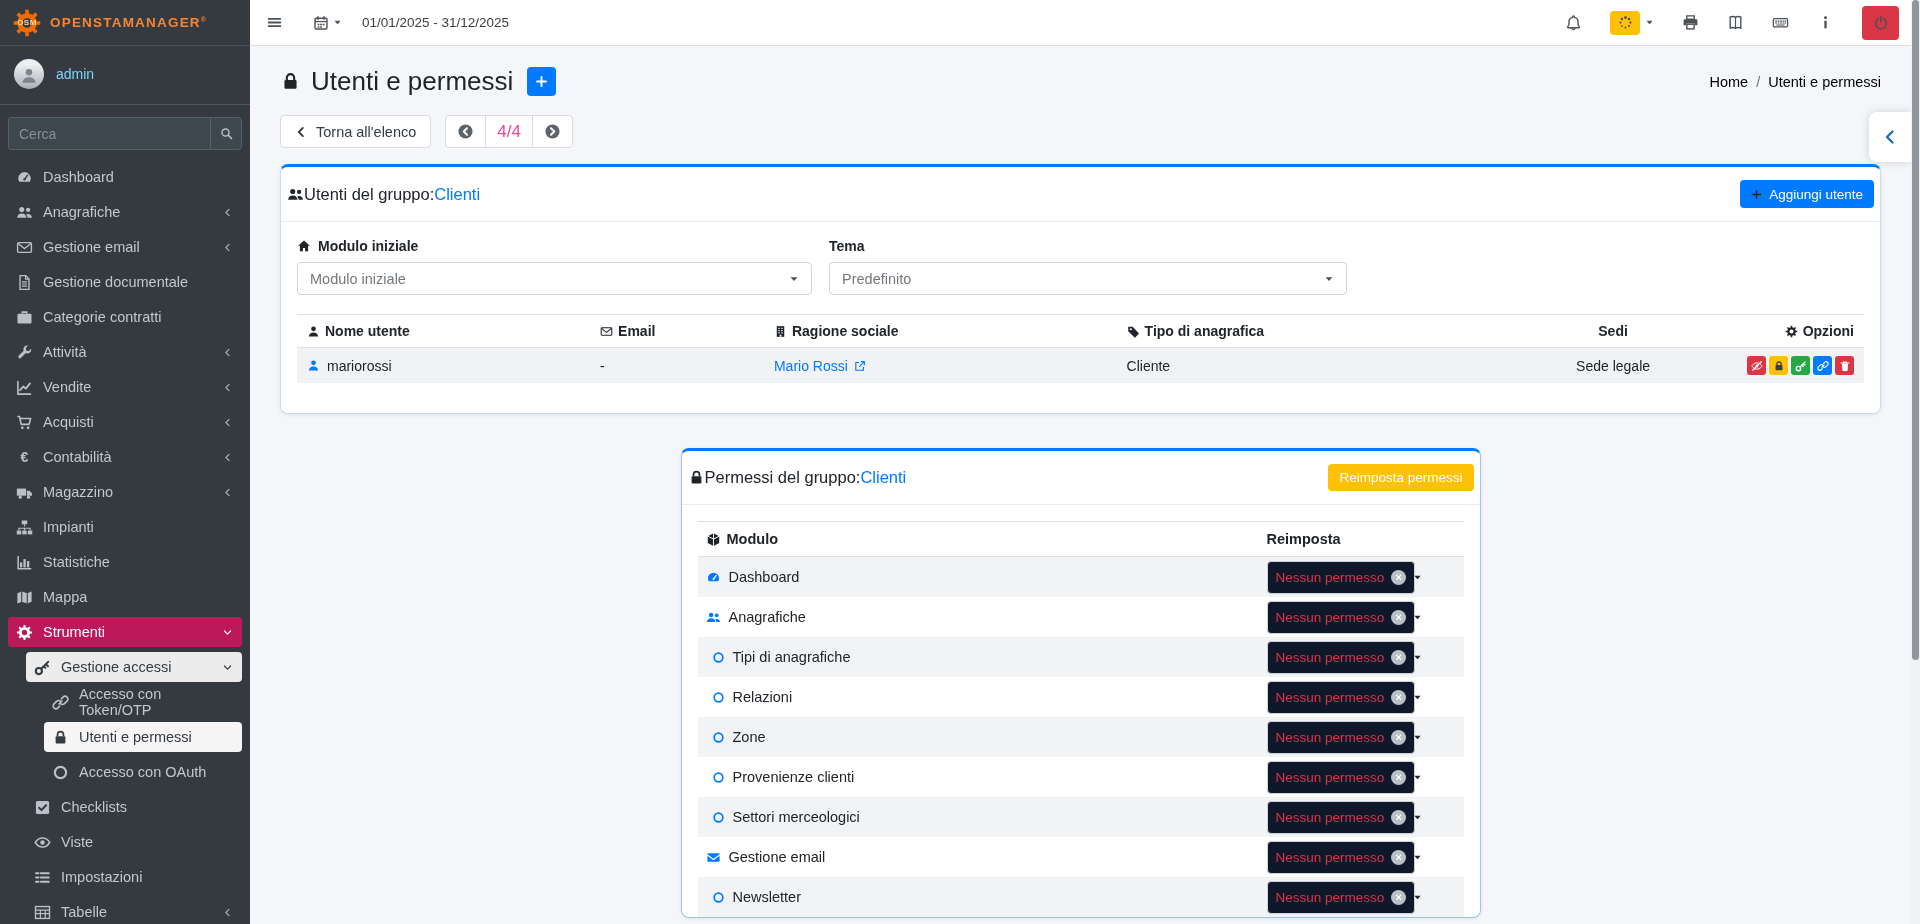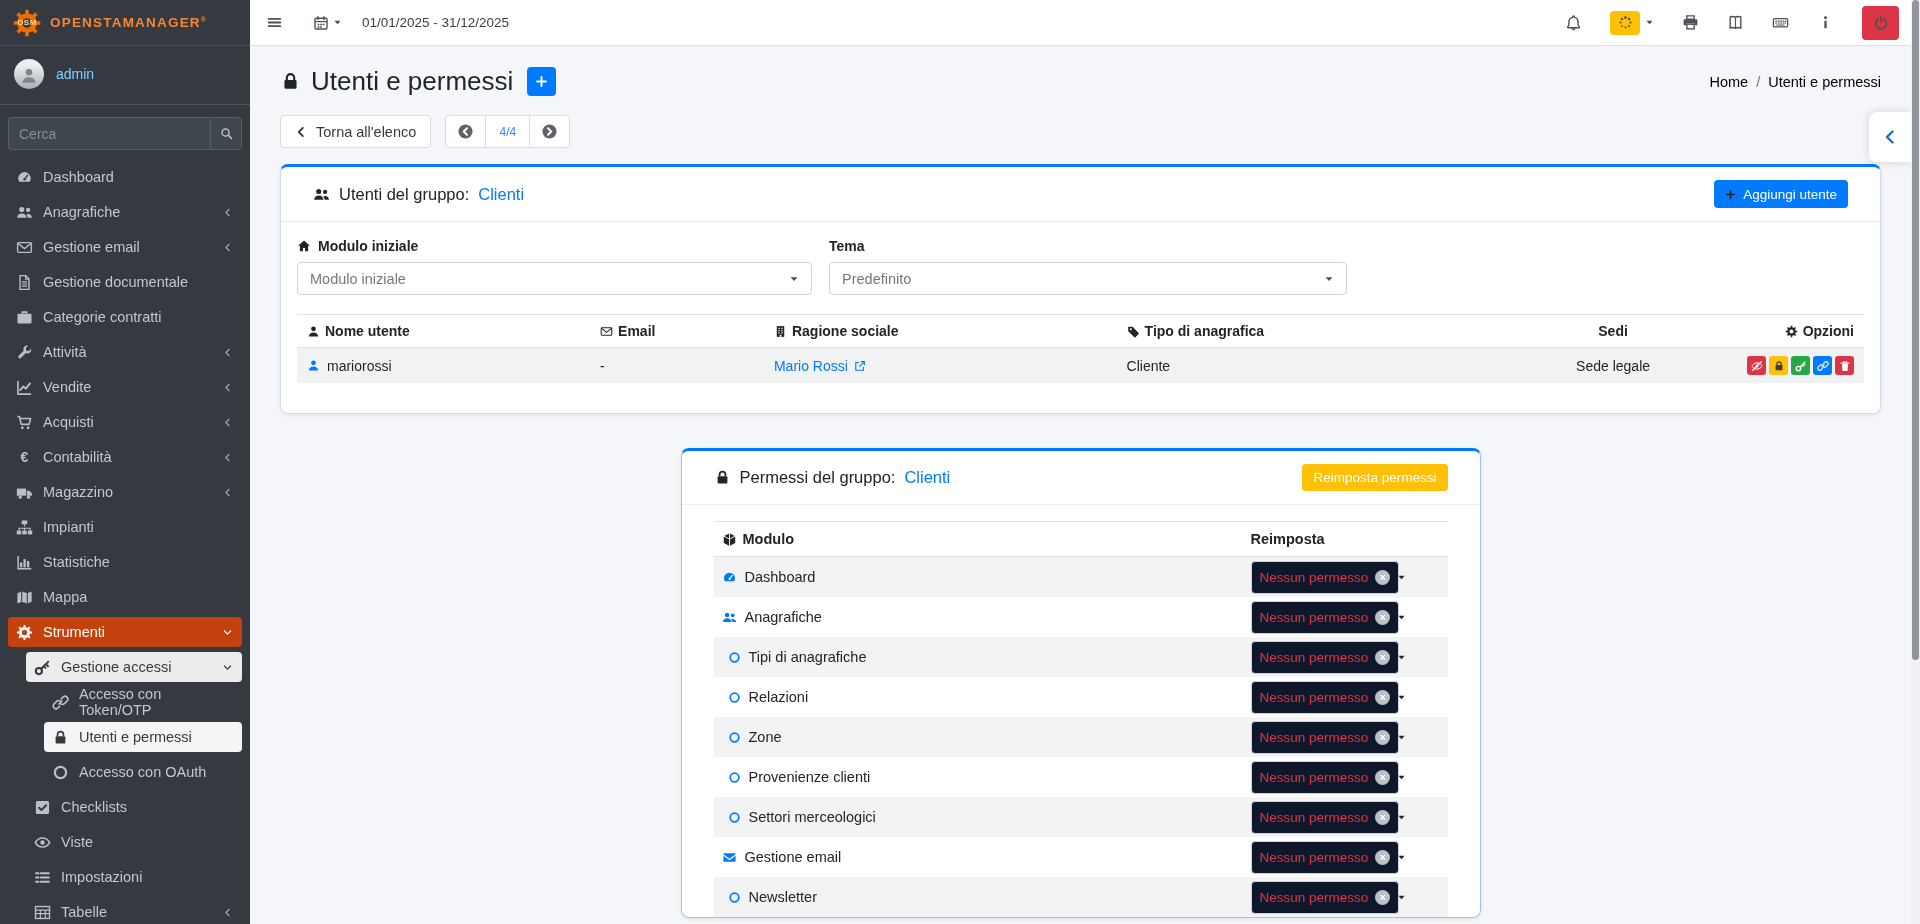--- a/index.html
+++ b/index.html
@@ -31,21 +31,21 @@
   .search input::placeholder { color:#869098; }
   .search button { width:37px; height:33px; background:#3f474e; border:1px solid #56606a; border-radius:0 4px 4px 0; color:#b9c0c7; display:flex; align-items:center; justify-content:center; }
   .search .icon { width:13px; height:13px; }
 
   #nav { padding:2px 8px; }
   .nav-item { position:relative; display:flex; align-items:center; gap:10px; height:30px; margin-bottom:5px; border-radius:4px; padding:0 8px; color:#c2c7d0; font-size:14.5px; cursor:pointer; }
   .nav-item .icon { width:17px; height:17px; color:#b9c0c7; }
   .nav-item .chev { position:absolute; right:9px; width:11px; height:11px; color:#aab1b8; }
   .nav-item.lvl1 { margin-left:18px; }
   .nav-item.lvl2 { margin-left:36px; }
-  .nav-item.open-parent { background:#c2410c; color:#fff; }
+  .nav-item.open-parent { background:#be185d; color:#fff; }
   .nav-item.open-parent .icon, .nav-item.open-parent .chev { color:#fff; }
   .nav-item.open-light { background:#ececec; color:#343a40; }
   .nav-item.open-light .icon, .nav-item.open-light .chev { color:#343a40; --hole:#ececec; }
   .nav-item.active { background:#f5f5f5; color:#343a40; }
   .nav-item.active .icon { color:#343a40; --hole:#f5f5f5; }
 
   
   #navbar { position:absolute; left:250px; top:0; right:9px; height:46px; background:#fff; border-bottom:1px solid #dee2e6; display:flex; align-items:center; padding:0 12px 0 16px; z-index:15; }
   #navbar .icon { color:#4c5257; }
   .nb-btn { display:flex; align-items:center; gap:4px; color:#4c5257; }
@@ -74,24 +74,24 @@
   .breadcrumb a { color:#000000; text-decoration:none; cursor:pointer; }
 
   .toolbar { margin-top:18px; display:flex; gap:14px; }
   .btn-back { display:inline-flex; align-items:center; gap:9px; height:33px; background:#fff; border:1px solid #d9dcdf; border-radius:4px; padding:0 14px; font-size:14.5px; color:#343a40; }
   .btn-back .icon { width:12px; height:12px; }
   .pager { display:inline-flex; height:33px; background:#fff; border:1px solid #d9dcdf; border-radius:4px; overflow:hidden; }
   .pager > * { display:flex; align-items:center; justify-content:center; padding:0 11px; }
   .pager button { color:#5d6368; }
   .pager button + *, .pager .count + button { border-left:1px solid #d9dcdf; }
   .pager .icon { width:17px; height:17px; }
-  .pager .count { font-size:12px; color:#3b82f6; min-width:44px; }
+  .pager .count { font-size:17px; color:#ec4899; min-width:44px; }
 
   .card { background:#fff; border:1px solid #cfdcec; border-top:3px solid #007bff; border-radius:8px; box-shadow:0 1px 4px rgba(0,0,0,.08); }
-  .card-header { display:flex; align-items:center; gap:9px; padding:13px 32px; border-bottom:1px solid #e9ecef; font-size:16.5px; color:#212529; }
+  .card-header { display:flex; align-items:center; padding:13px 6px; border-bottom:1px solid #e9ecef; font-size:16.5px; color:#212529; }
   .card-header .icon { width:17px; height:17px; color:#212529; }
   .card-header a { color:#007bff; text-decoration:none; cursor:pointer; }
   .card-body { padding:16px 16px 30px; }
 
   #card-users { margin-top:16px; }
   .btn-primary { margin-left:auto; display:inline-flex; align-items:center; gap:7px; height:28px; background:#007bff; color:#fff; border-radius:4px; padding:0 11px; font-size:13.5px; }
   .btn-primary .icon { width:11px; height:11px; }
 
   .form-grid { display:grid; grid-template-columns:515px 518px; column-gap:17px; }
   .form-grid label { display:flex; align-items:center; gap:7px; font-weight:bold; font-size:14px; color:#212529; margin-bottom:8px; }
@@ -110,21 +110,21 @@
   .user-cell .icon { width:13px; height:13px; color:#007bff; }
   .rs-link { color:#007bff; text-decoration:none; display:inline-flex; align-items:center; gap:6px; cursor:pointer; }
   .rs-link .icon { width:12px; height:12px; }
   .actions { display:flex; gap:3px; justify-content:flex-end; }
   .act { width:19px; height:19px; border-radius:3px; display:flex; align-items:center; justify-content:center; color:#fff; }
   .act .icon { width:12px; height:12px; }
   .act.dark-icon .icon { color:#3a3f44; }
 
   #card-perms { width:800px; margin:34px auto 0; border-color:#9cc3ee; border-top-color:#007bff; }
   .btn-warning { margin-left:auto; display:inline-flex; align-items:center; height:27px; background:#ffc107; color:#fff; border-radius:4px; padding:0 11px; font-size:13.5px; }
-  #card-perms .card-body { padding:16px 32px 0; }
+  #card-perms .card-body { padding:16px 16px 0; }
   .perm-table th { border-top:1px solid #dee2e6; border-bottom:1px solid #dee2e6; padding:9px 8px; font-size:14.5px; text-align:left; }
   .perm-table th .icon { width:15px; height:15px; vertical-align:-3px; margin-right:6px; }
   .perm-table td { padding:0 8px; height:40px; font-size:14.5px; }
   .perm-table tr.odd td { background:#f2f3f4; }
   .perm-table .col-perm { width:205px; }
   .mod-cell { display:flex; align-items:center; gap:8px; height:40px; }
   .mod-cell .icon { color:#007bff; width:15px; height:15px; }
   .mod-cell.sub { padding-left:6px; }
   .mod-cell.sub .icon { width:13px; height:13px; }
   .perm-select { width:148px; height:33px; background:#0f172a; border:1px solid #ced4da; border-radius:4px; display:flex; align-items:center; gap:7px; padding:0 8px; cursor:pointer; }

